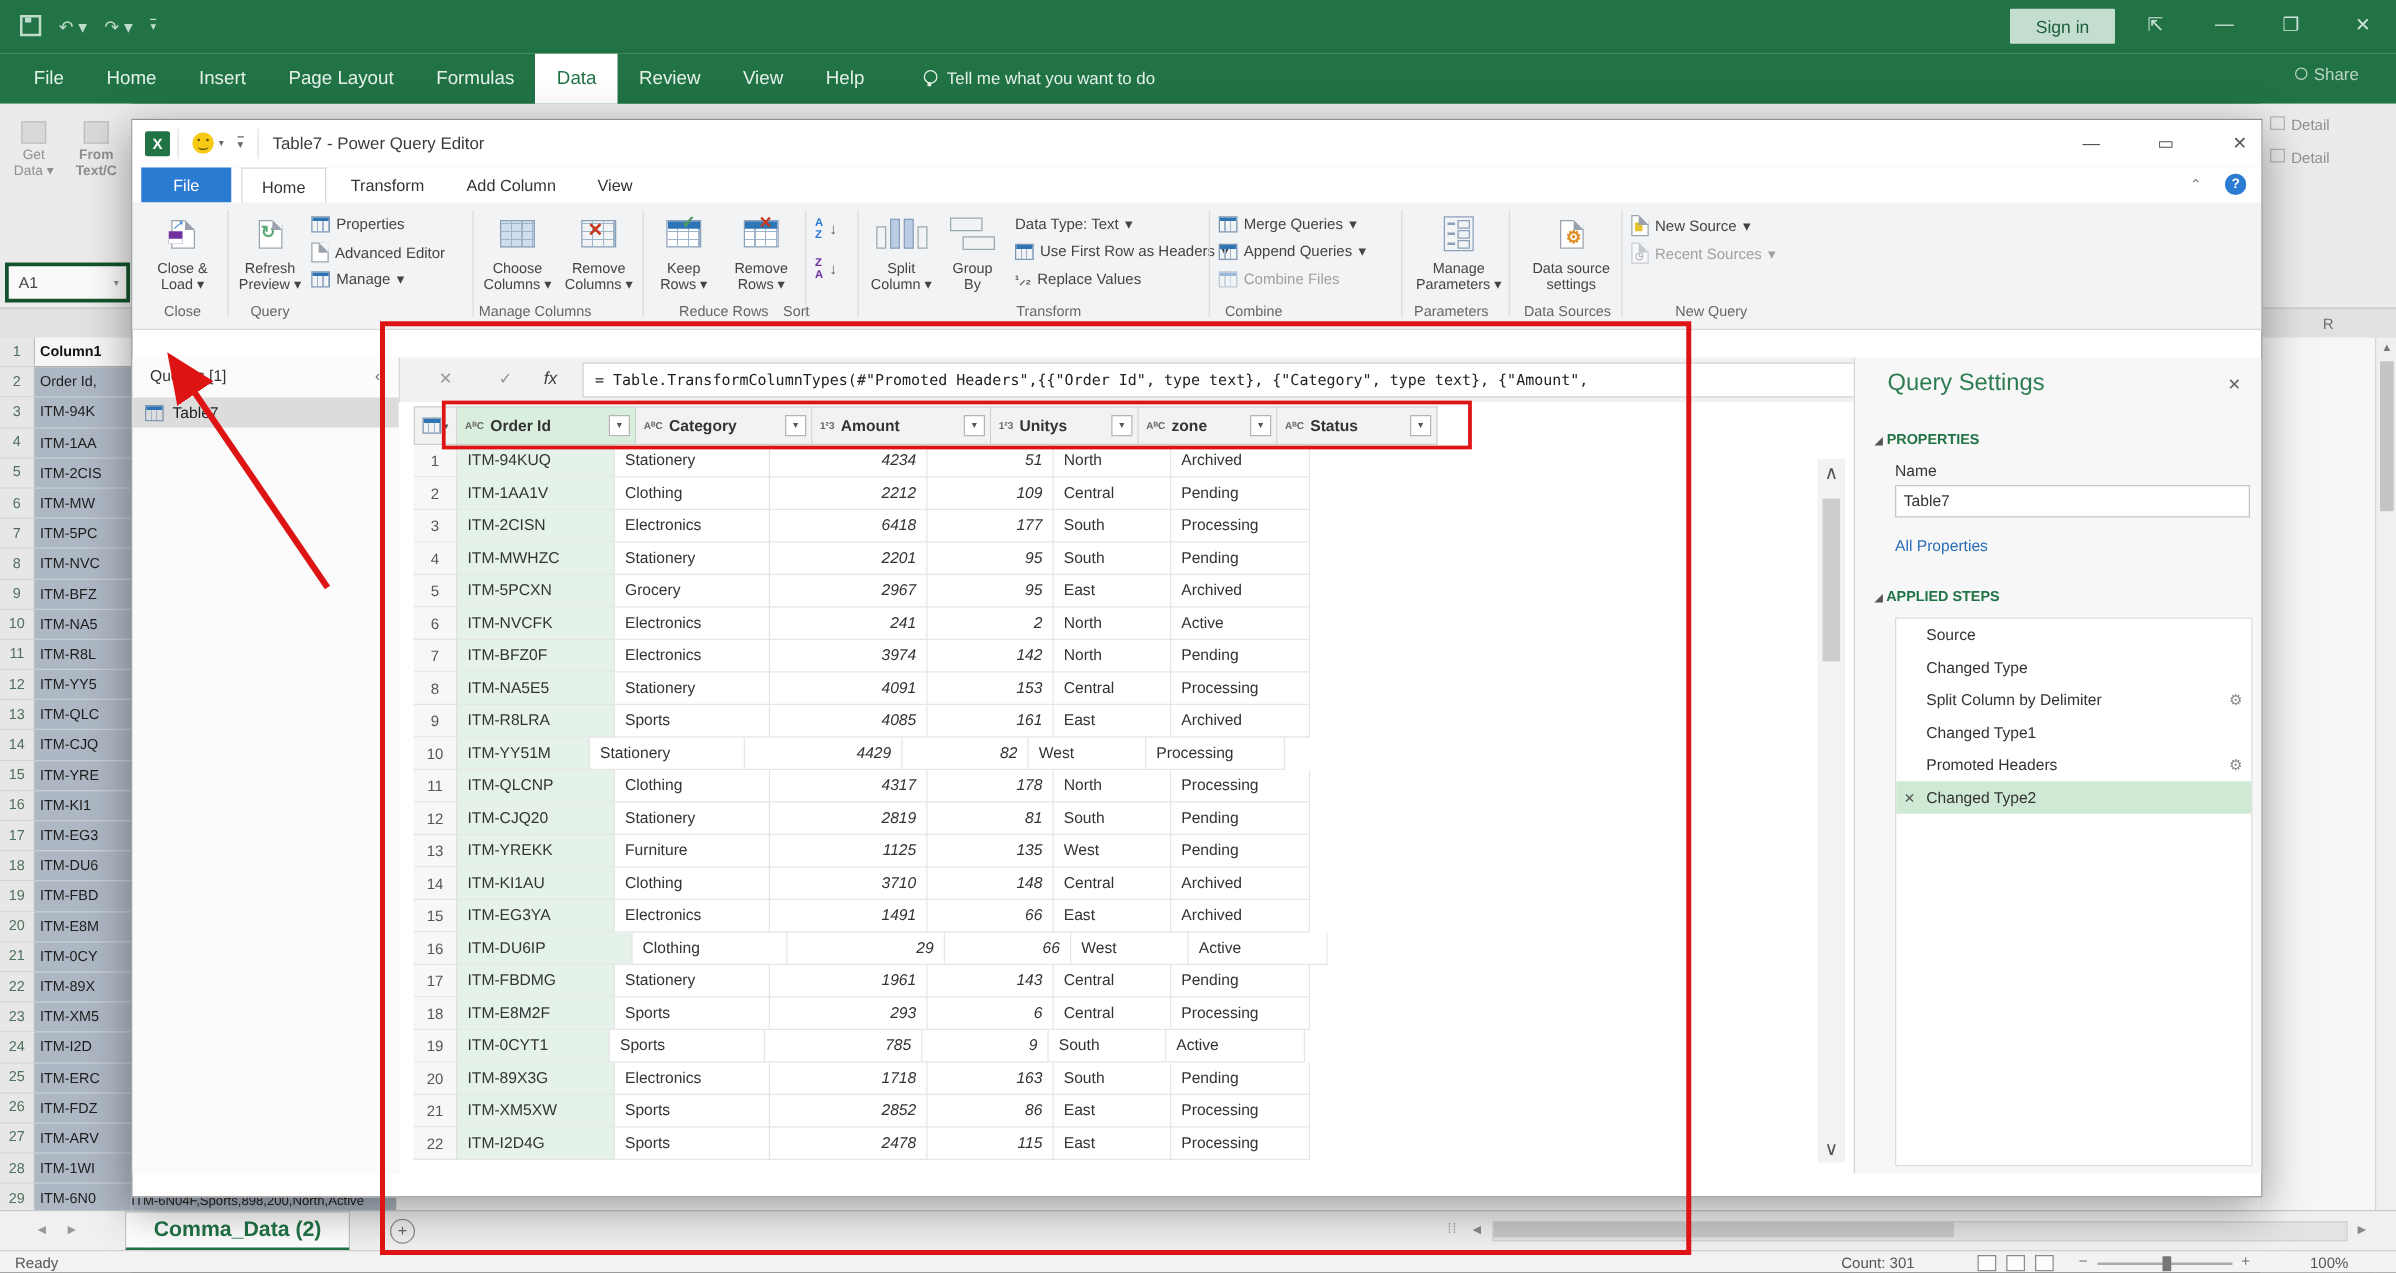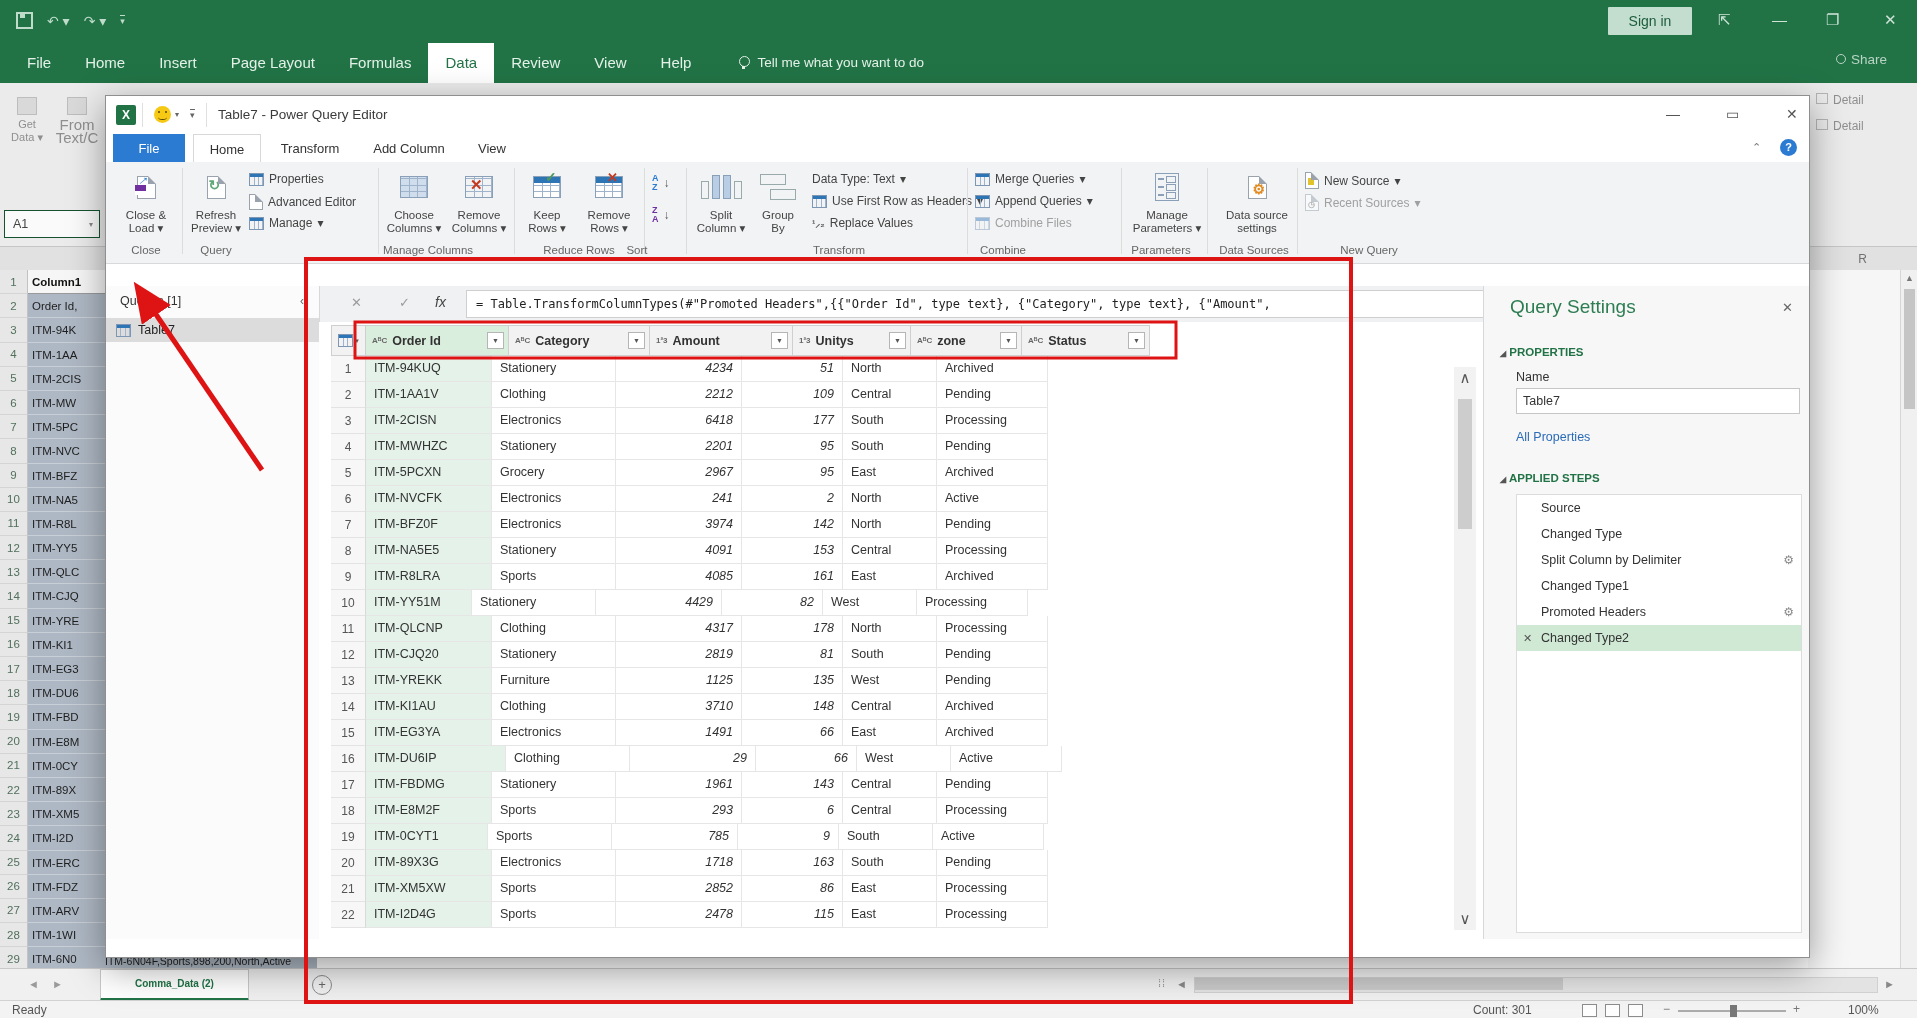--- a/index.html
+++ b/index.html
@@ -24,25 +24,25 @@
   .dimtxt{color:#8f8f8f;}
   .xl-strip{background:#ebebeb;}
   .xl-colhead{background:#e1e1e1;border-bottom:1px solid #c6c6c6;border-top:1px solid #c6c6c6;color:#707070;font-size:12px;}
   .xl-rows{left:0;top:270px;width:105px;}
   .xl-row{display:flex;height:24.2px;}
   .xl-rn{width:27px;background:#e7e7e7;border-right:1px solid #c2c2c2;border-bottom:1px solid #d4d4d4;
          color:#50705d;font-size:11.5px;display:flex;align-items:center;justify-content:center;}
   .xl-ca{flex:1;border-bottom:1px solid #c9cfd6;font-size:11.5px;color:#1e1e1e;line-height:24px;padding-left:4px;
          white-space:nowrap;overflow:hidden;background:#aeb8c4;}
   .xl-row:first-child .xl-ca{background:#f6f6f6;font-weight:bold;color:#111;border-bottom:1px solid #9a9a9a;}
-  .namebox{left:4px;top:210px;width:86px;height:26px;background:#fafafa;border:1px solid #14532d;
+  .namebox{left:4px;top:210px;width:86px;height:26px;background:#fafafa;border:3px solid #14532d;
            font-size:12.5px;color:#444;display:flex;align-items:center;padding-left:8px;}
   .sheetrow{left:0;top:968px;width:1917px;height:32px;background:#f0f0f0;border-top:1px solid #c9c9c9;}
   .sheettab{left:100px;top:0px;height:28px;background:#fff;border:1px solid #c8c8c8;border-bottom:3px solid #217346;
-            color:#217346;font-weight:bold;font-size:10px;line-height:27px;padding:0 34px;}
+            color:#217346;font-weight:bold;font-size:17px;line-height:27px;padding:0 22px;}
   .statusrow{left:0;top:1000px;width:1917px;height:18px;background:#f3f3f3;border-top:1px solid #d2d2d2;font-size:12px;color:#555;}
   .viewicon{width:13px;height:11px;border:1px solid #8c8c8c;display:inline-block;margin-right:8px;background:#fdfdfd;}
   
   .pqwin{left:105px;top:95px;width:1703px;height:861px;background:#fff;border:1px solid #8f8f8f;
          box-shadow:0 10px 34px rgba(0,0,0,.38);}
   .pq-titlebar{left:0;top:0;width:1703px;height:38px;background:#fff;border-bottom:1px solid #ececec;}
   .appicon{width:20px;height:20px;background:#217346;color:#fff;font-weight:bold;font-size:12px;
            display:flex;align-items:center;justify-content:center;border-radius:2px;}
   .smiley{width:17px;height:17px;background:#f6c915;border-radius:50%;position:relative;}
   .smiley:before{content:"";position:absolute;left:4px;top:5px;width:2px;height:2px;background:#5a4500;border-radius:50%;box-shadow:7px 0 0 #5a4500;}
@@ -156,21 +156,21 @@
     <span class="share-person"></span><span>Share</span>
   </div>
 
   <div class="abs xl-strip" style="left:0;top:83px;width:105px;height:935px;">
     <div class="abs" style="left:6px;top:14px;width:42px;text-align:center;">
       <div style="width:18px;height:16px;border:1px solid #bdbdbd;background:#d9d9d9;margin:0 auto 3px;"></div>
       <div class="dimtxt" style="font-size:11px;line-height:13px;"><span>Get</span><br><span>Data</span> ▾</div>
     </div>
     <div class="abs" style="left:54px;top:14px;width:46px;text-align:center;">
       <div style="width:18px;height:16px;border:1px solid #bdbdbd;background:#d9d9d9;margin:0 auto 3px;"></div>
-      <div class="dimtxt" style="font-size:15px;line-height:13px;"><span>From</span><br><span>Text/C</span></div>
+      <div class="dimtxt" style="font-size:11px;line-height:13px;font-weight:bold;"><span>From</span><br><span>Text/C</span></div>
     </div>
   </div>
   <div class="abs namebox">
       <span>A1</span>
       <span style="margin-left:auto;padding-right:6px;color:#888;font-size:8px;">▾</span>
     </div>
   <div class="abs xl-colhead" style="left:0;top:246px;width:105px;height:24px;"></div>
   <div class="abs xl-rows" id="xl-rows">
       <div class="xl-row">
         <div class="xl-rn">1</div>

